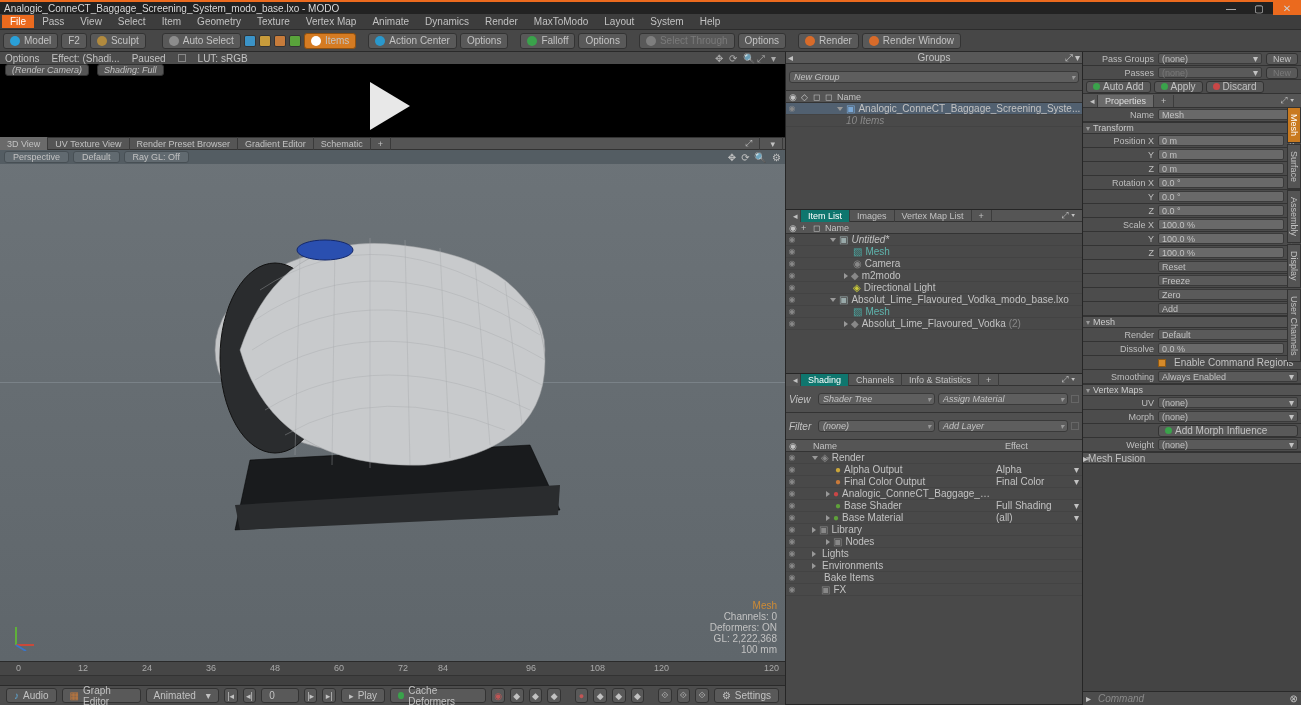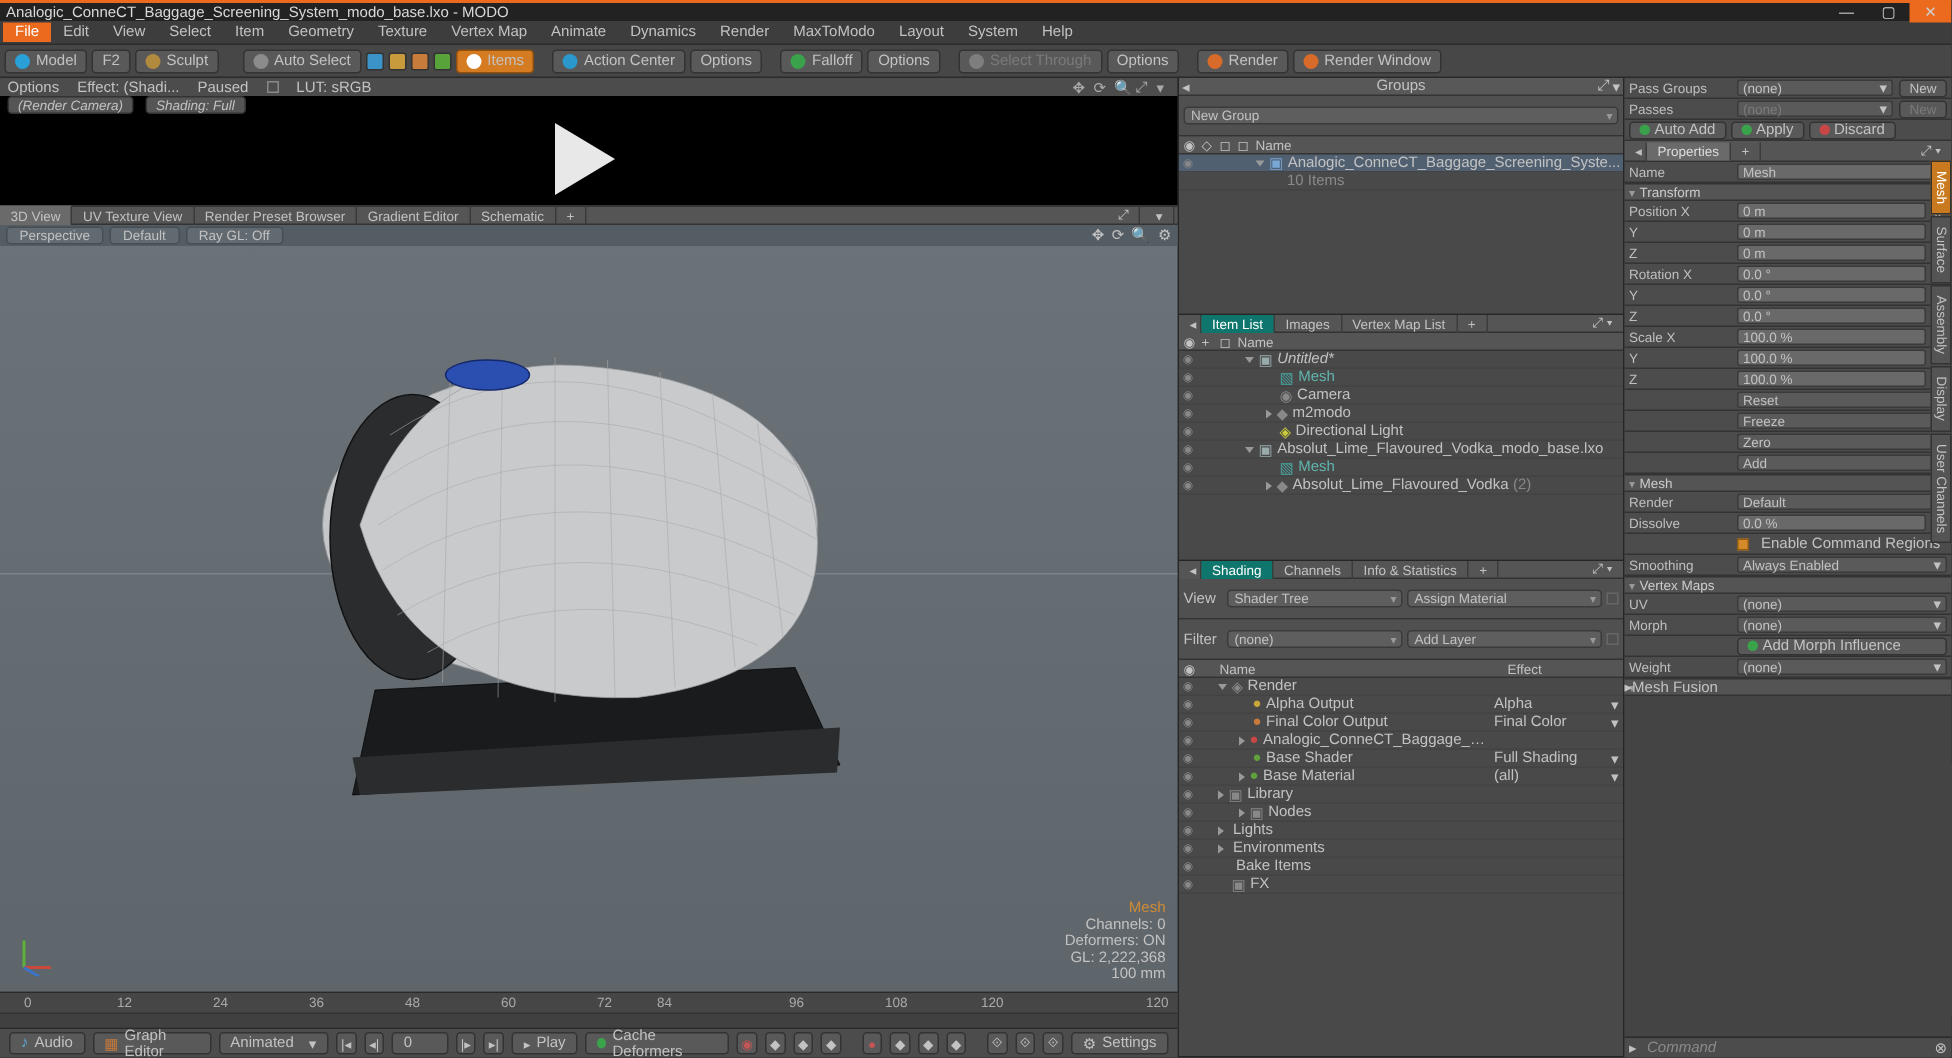--- a/index.html
+++ b/index.html
@@ -62,34 +62,34 @@
   .timeline .ruler span{position:absolute;top:1px;font-size:9px;color:#aaa;}
   
   .playbar{height:20px;background:#4c4c4c;display:flex;align-items:center;padding:0 6px;gap:5px;border-top:1px solid #2a2a2a;}
   .playbar .b{height:15px;background:var(--btn);border:1px solid #333;border-radius:3px;padding:0 7px;display:flex;align-items:center;gap:4px;font-size:9px;}
   .playbar .ib{width:15px;height:15px;background:var(--btn);border:1px solid #333;border-radius:3px;display:flex;align-items:center;justify-content:center;font-size:9px;}
   
   .panel{border-bottom:1px solid #262626;display:flex;flex-direction:column;}
   .phead{height:12px;background:#585858;display:flex;align-items:center;justify-content:center;font-size:10px;border-bottom:1px solid #333;position:relative;}
   .phead .hicons{position:absolute;right:2px;display:flex;gap:2px;font-size:9px;color:#aaa;}
   .phead .hiconsL{position:absolute;left:2px;display:flex;gap:2px;font-size:9px;color:#aaa;}
-  .psubbar{height:27px;background:#505050;display:flex;align-items:center;padding:0 3px;gap:3px;border-bottom:1px solid #333;}
+  .psubbar{height:27px;background:#505050;display:flex;align-items:center;padding:0 3px;gap:3px;border-bottom:1px solid #333;font-style:italic;}
   .pselect{flex:1;background:#5e5e5e;border:1px solid #3a3a3a;border-radius:3px;height:12px;display:flex;align-items:center;padding:0 4px;font-size:9px;position:relative;}
   .pselect::after{content:"▾";position:absolute;right:3px;font-size:8px;color:#999;}
   .pcolhead{height:12px;background:#555;display:flex;align-items:center;border-bottom:1px solid #333;}
   .pcolhead span{font-size:9px;padding:0 3px;}
   .plist{flex:1;background:#494949;overflow:hidden;}
   .prow{height:12px;display:flex;align-items:center;font-size:9px;border-bottom:1px solid #434343;}
   .prow .eye{width:12px;text-align:center;color:#888;font-size:8px;}
   .tabsrow{height:12px;background:#555;display:flex;align-items:center;border-bottom:1px solid #333;}
   .tabsrow span{padding:0 7px;font-size:9px;border-right:1px solid #3c3c3c;height:12px;display:flex;align-items:center;}
   .tabsrow span.act{background:#0f766e;color:#fff;}
   
   .proprow{height:14px;background:#4c4c4c;display:flex;align-items:center;padding:0 3px;gap:4px;border-bottom:1px solid #333;}
-  .proprow .lbl{width:68px;text-align:left;font-size:9px;color:#bfbfbf;}
+  .proprow .lbl{width:68px;text-align:right;font-size:9px;color:#bfbfbf;}
   .proprow .inp{flex:1;background:#696969;border:1px solid #3a3a3a;border-radius:2px;height:11px;font-size:9px;padding:0 3px;display:flex;align-items:center;}
   .proprow .inpdark{background:#5a5a5a;}
   .proprow .btn3{background:var(--btn);border:1px solid #333;border-radius:3px;height:12px;padding:0 6px;font-size:9px;display:flex;align-items:center;gap:3px;}
   .propsect{height:12px;background:#545454;display:flex;align-items:center;padding:0 3px;font-size:9px;color:#ccc;border-top:1px solid #333;border-bottom:1px solid #333;}
   .propsect::before{content:"▾";margin-right:3px;font-size:8px;color:#999;}
   .sidetabs{position:absolute;right:0;top:55px;width:14px;display:flex;flex-direction:column;gap:1px;}
   .sidetabs span{writing-mode:vertical-rl;font-size:9px;padding:6px 1px;background:#545454;border:1px solid #333;text-align:center;}
   .sidetabs span.act{background:#c97a1f;color:#fff;}
   .dot{width:7px;height:7px;border-radius:50%;display:inline-block;}
   .sqi{width:8px;height:8px;display:inline-block;border:1px solid #666;}
@@ -104,21 +104,21 @@
   <span class="t">Analogic_ConneCT_Baggage_Screening_System_modo_base.lxo - MODO</span>
   <div class="winbtns">
     <span>—</span>
     <span>▢</span>
     <span class="close">✕</span>
   </div>
 </div>
 
 <div class="menubar">
   <span class="first">File</span>
-  <span>Edit</span>
+  <span>Pass</span>
   <span>View</span>
   <span>Select</span>
   <span>Item</span>
   <span>Geometry</span>
   <span>Texture</span>
   <span>Vertex Map</span>
   <span>Animate</span>
   <span>Dynamics</span>
   <span>Render</span>
   <span>MaxToModo</span>
@@ -370,21 +370,21 @@
             <span class="eye">◉</span>
               <span class="eye"></span>
               <span class="eye"></span>
               <span class="eye"></span>
             <span class="triD" style="margin:0 3px"></span>
             <span style="color:#7aa8d6;margin-right:3px">▣</span>
             <span style="overflow:hidden;text-overflow:ellipsis;white-space:nowrap;flex:1">Analogic_ConneCT_Baggage_Screening_Syste...</span>
           </div>
           <div class="prow">
             <span style="width:48px"></span>
-            <span style="margin-left:24px;color:#8a8a8a">10 Items</span>
+            <span style="margin-left:12px;font-style:italic;color:#8a8a8a">10 Items</span>
           </div>
         </div>
       </div>
 
       <div class="panel" style="height:164px">
         <div class="tabsrow">
           <span style="width:8px;background:#555">◂</span>
           <span class="act">Item List</span>
           <span>Images</span>
           <span>Vertex Map List</span>

